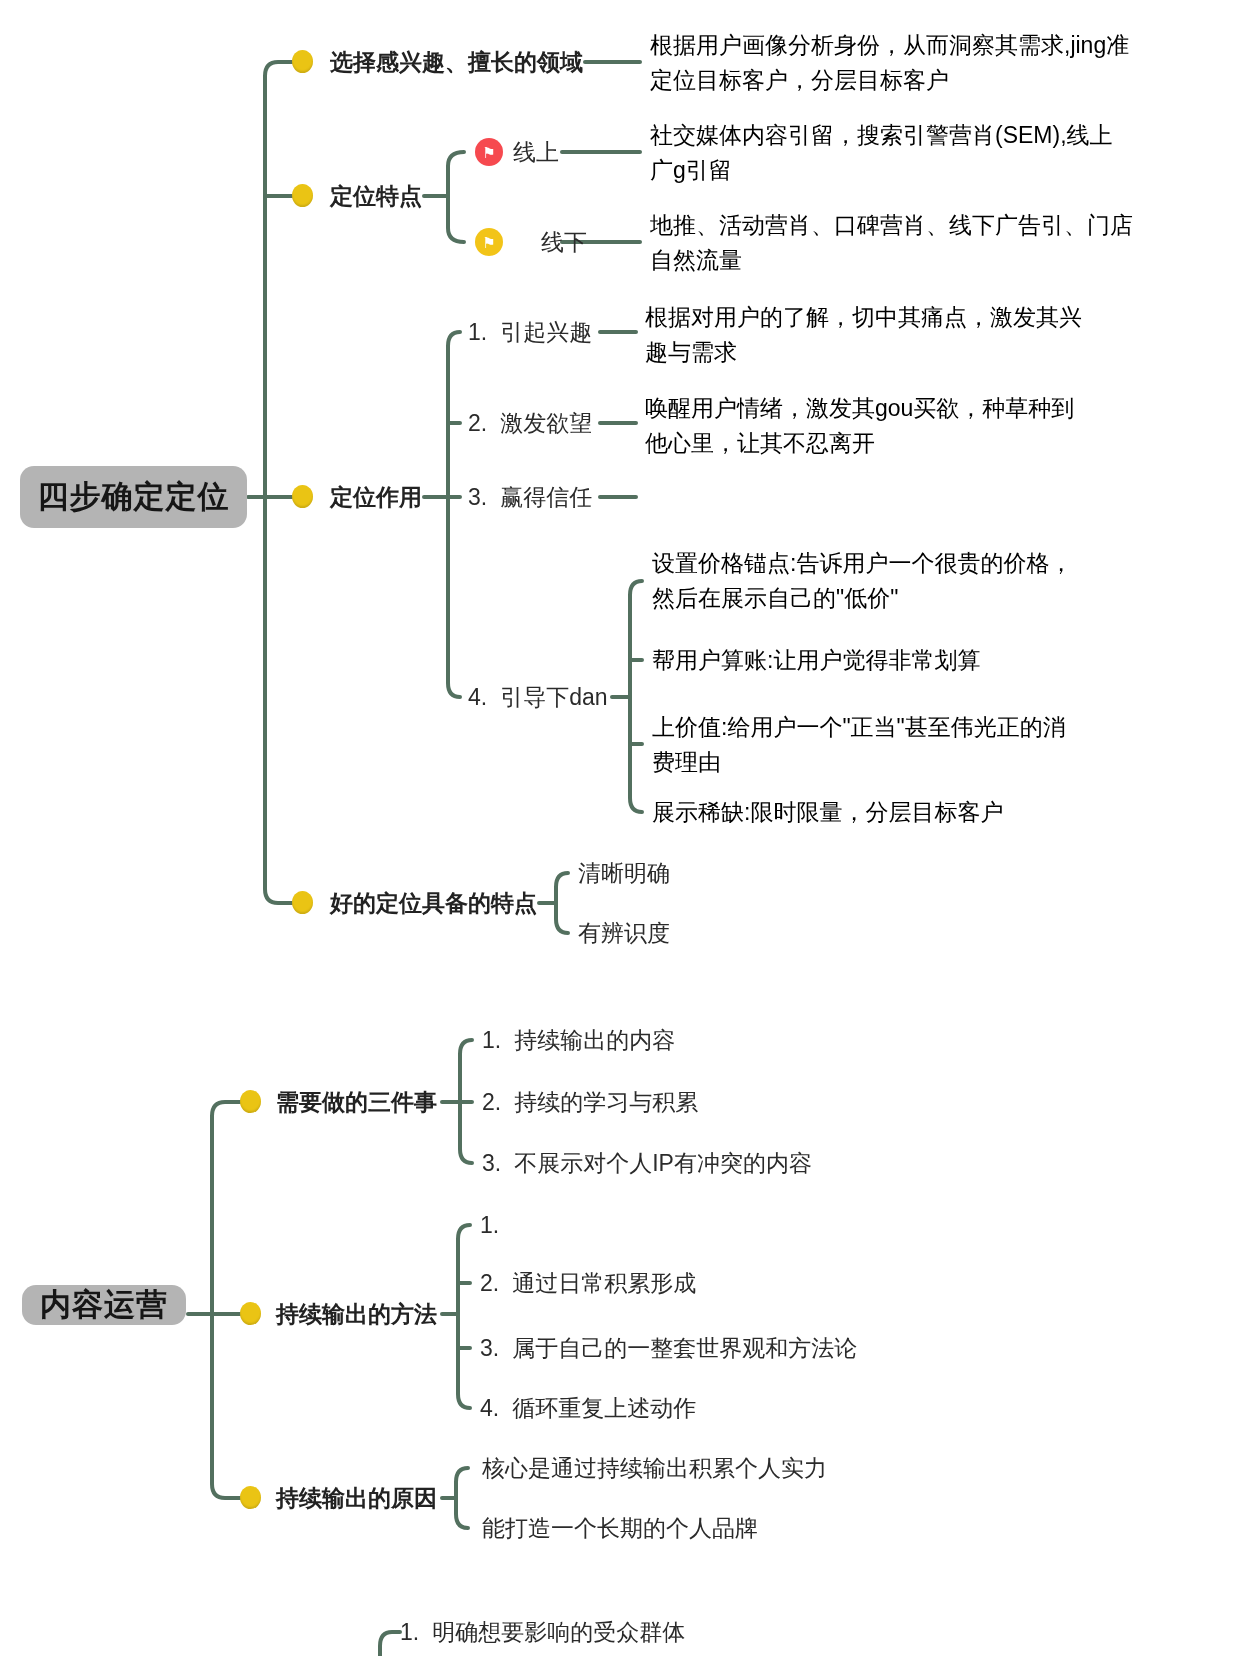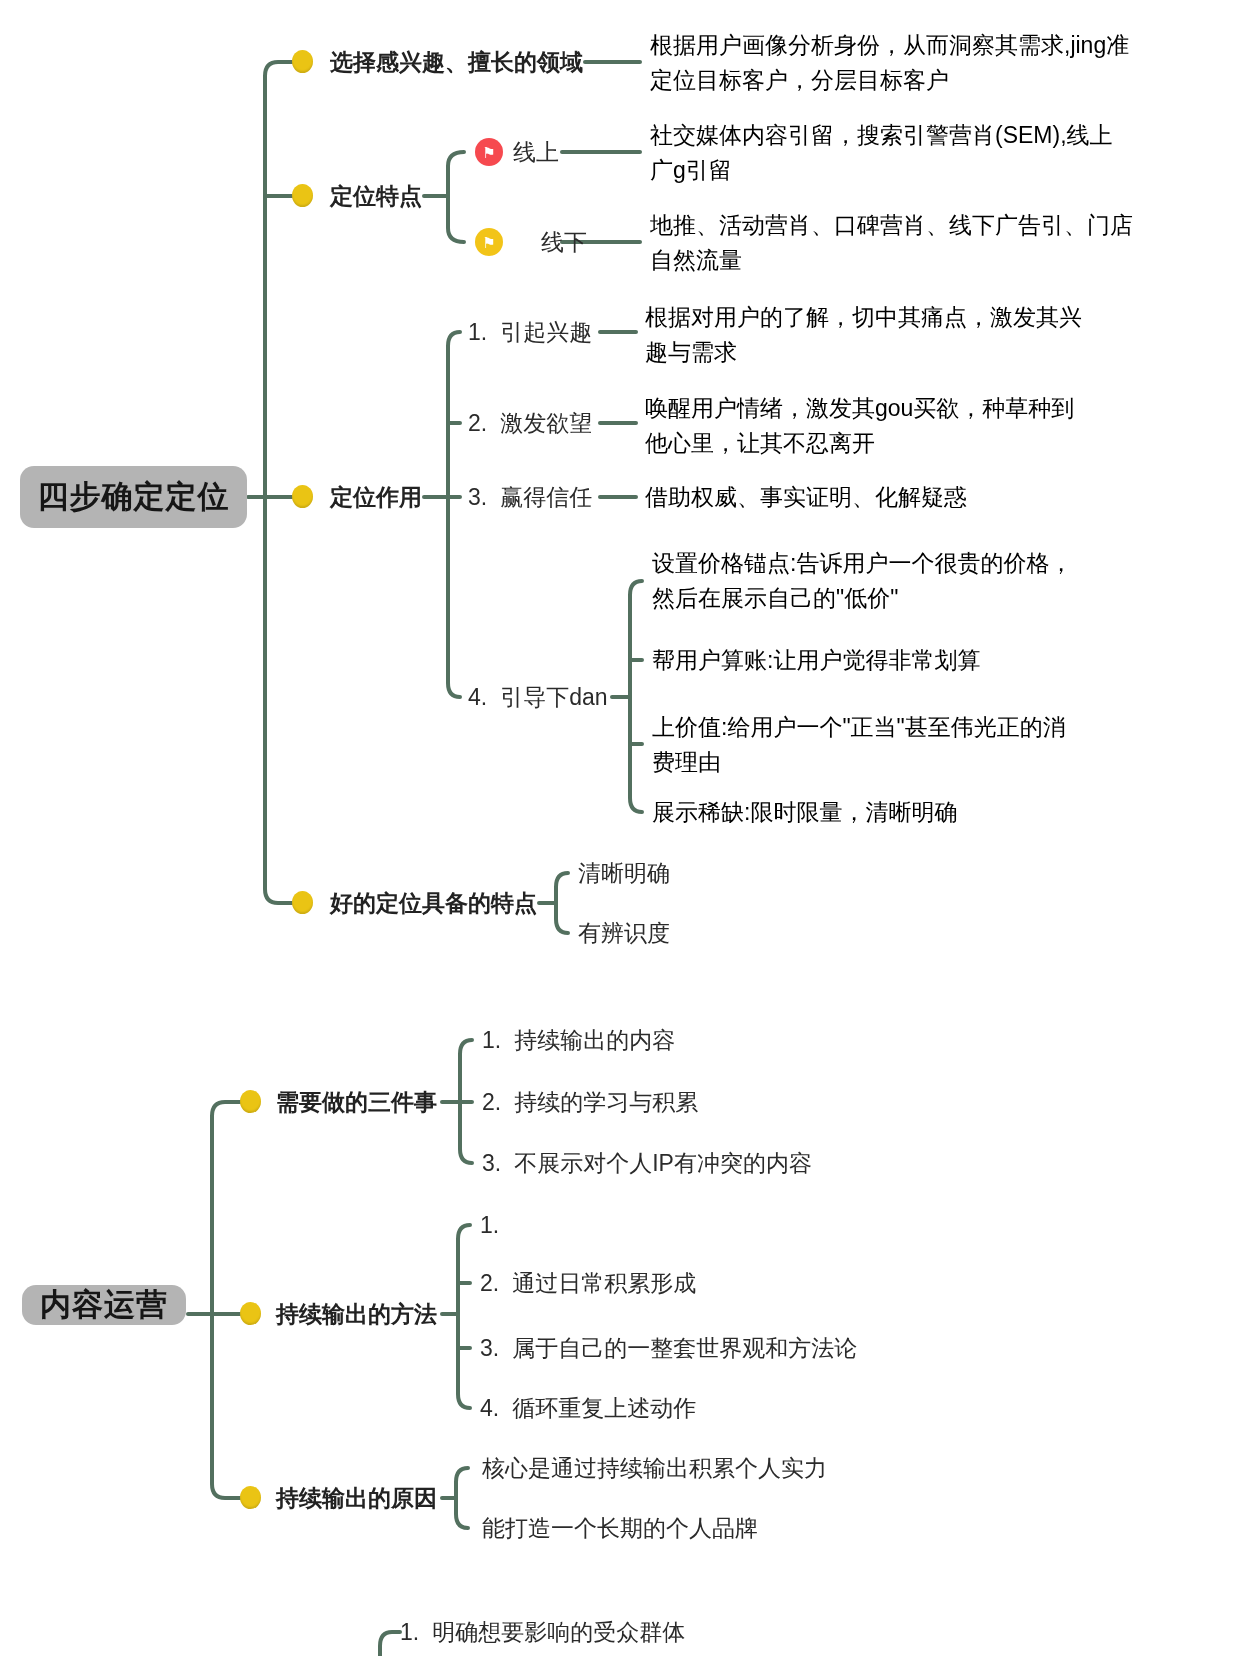--- a/index.html
+++ b/index.html
@@ -96,30 +96,29 @@
   <div class="item" style="left:468px;top:406px;">
     <span class="num">2.</span>
     <span>激发欲望</span>
   </div>
   <div class="note" style="left:645px;top:391px;width:438px;">唤醒用户情绪，激发其gou买欲，种草种到他心里，让其不忍离开</div>
 
   <div class="item" style="left:468px;top:480px;">
     <span class="num">3.</span>
     <span>赢得信任</span>
   </div>
-  <div class="note nowrap" style="left:645px;top:480px;">借助权威、事实证明、化解疑惑</div>
 
   <div class="item" style="left:468px;top:680px;">
     <span class="num">4.</span>
     <span>引导下dan</span>
   </div>
   <div class="note" style="left:652px;top:546px;width:432px;">设置价格锚点:告诉用户一个很贵的价格，然后在展示自己的"低价"</div>
   <div class="note nowrap" style="left:652px;top:643px;">帮用户算账:让用户觉得非常划算</div>
   <div class="note" style="left:652px;top:710px;width:428px;">上价值:给用户一个"正当"甚至伟光正的消费理由</div>
-  <div class="note nowrap" style="left:652px;top:795px;">展示稀缺:限时限量，清晰明确</div>
+  <div class="note nowrap" style="left:652px;top:795px;">展示稀缺:限时限量，分层目标客户</div>
 
   <span class="dot" style="left:292px;top:891px;"></span>
   <div class="blabel" style="left:330px;top:886px;">好的定位具备的特点</div>
   <div class="leaf" style="left:578px;top:856px;">清晰明确</div>
   <div class="leaf" style="left:578px;top:916px;">有辨识度</div>
 
   <div class="root-box" style="left:22px;top:1285px;width:164px;height:40px;">
     <span>内容运营</span>
   </div>
 

